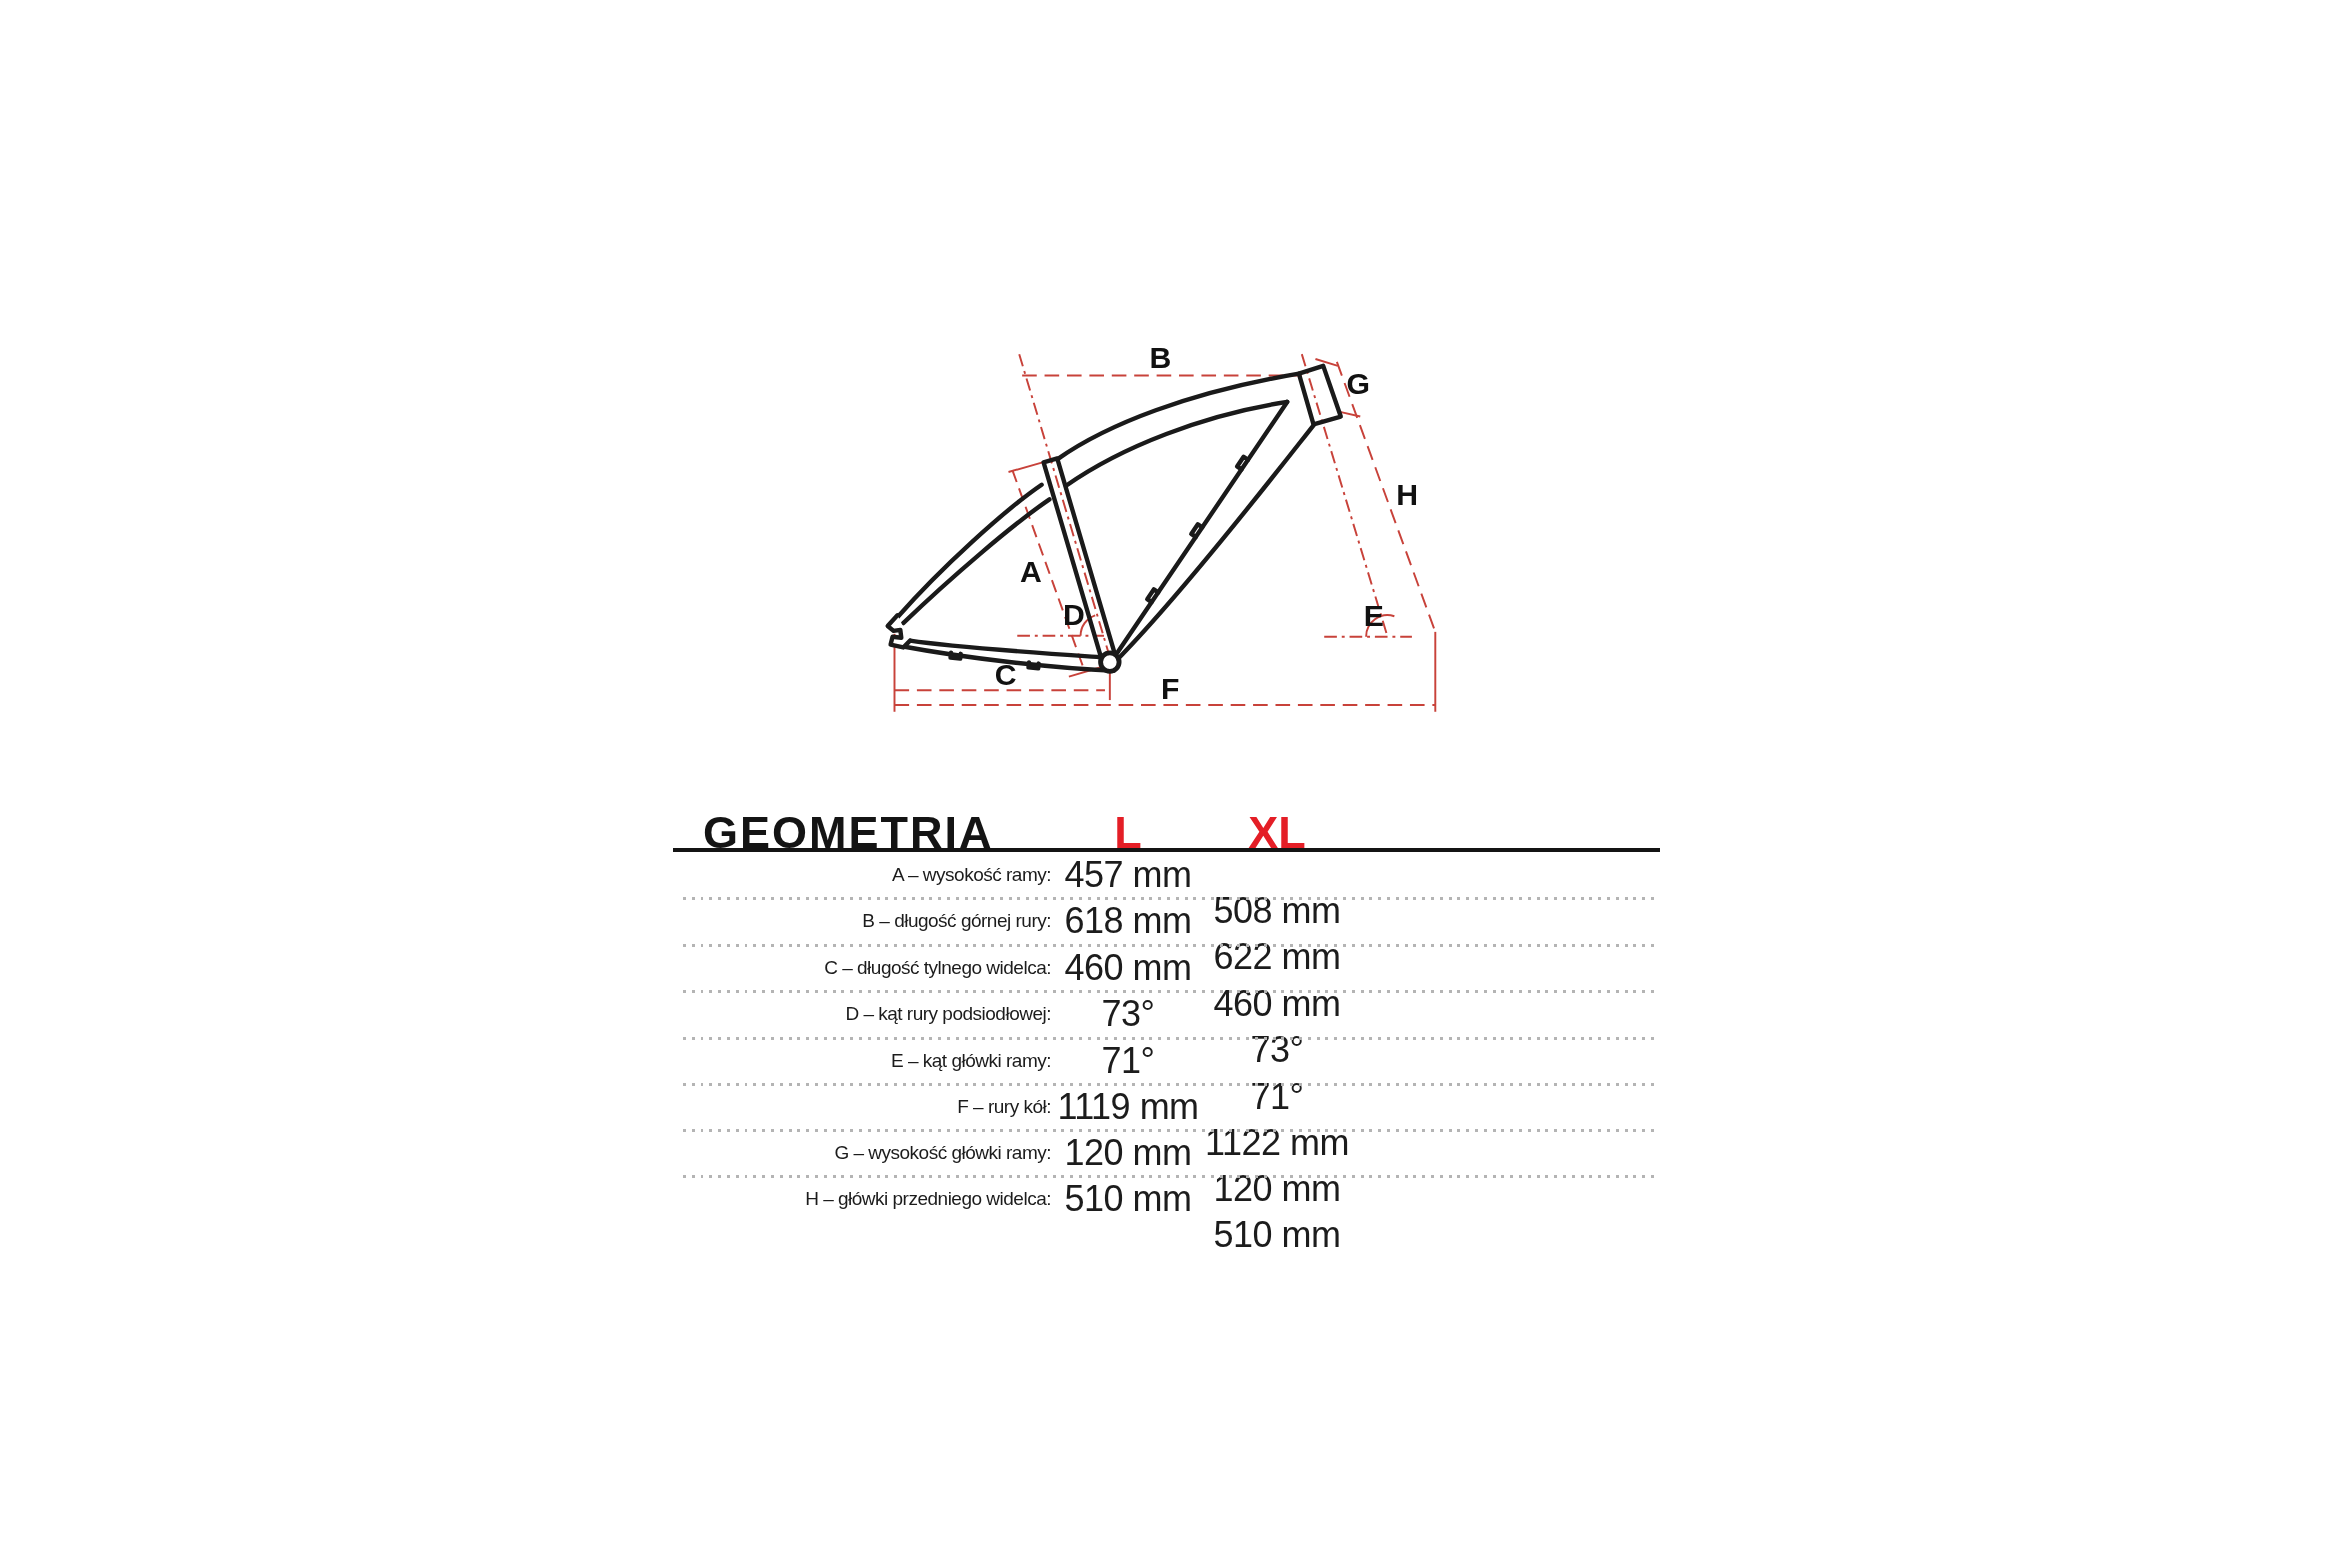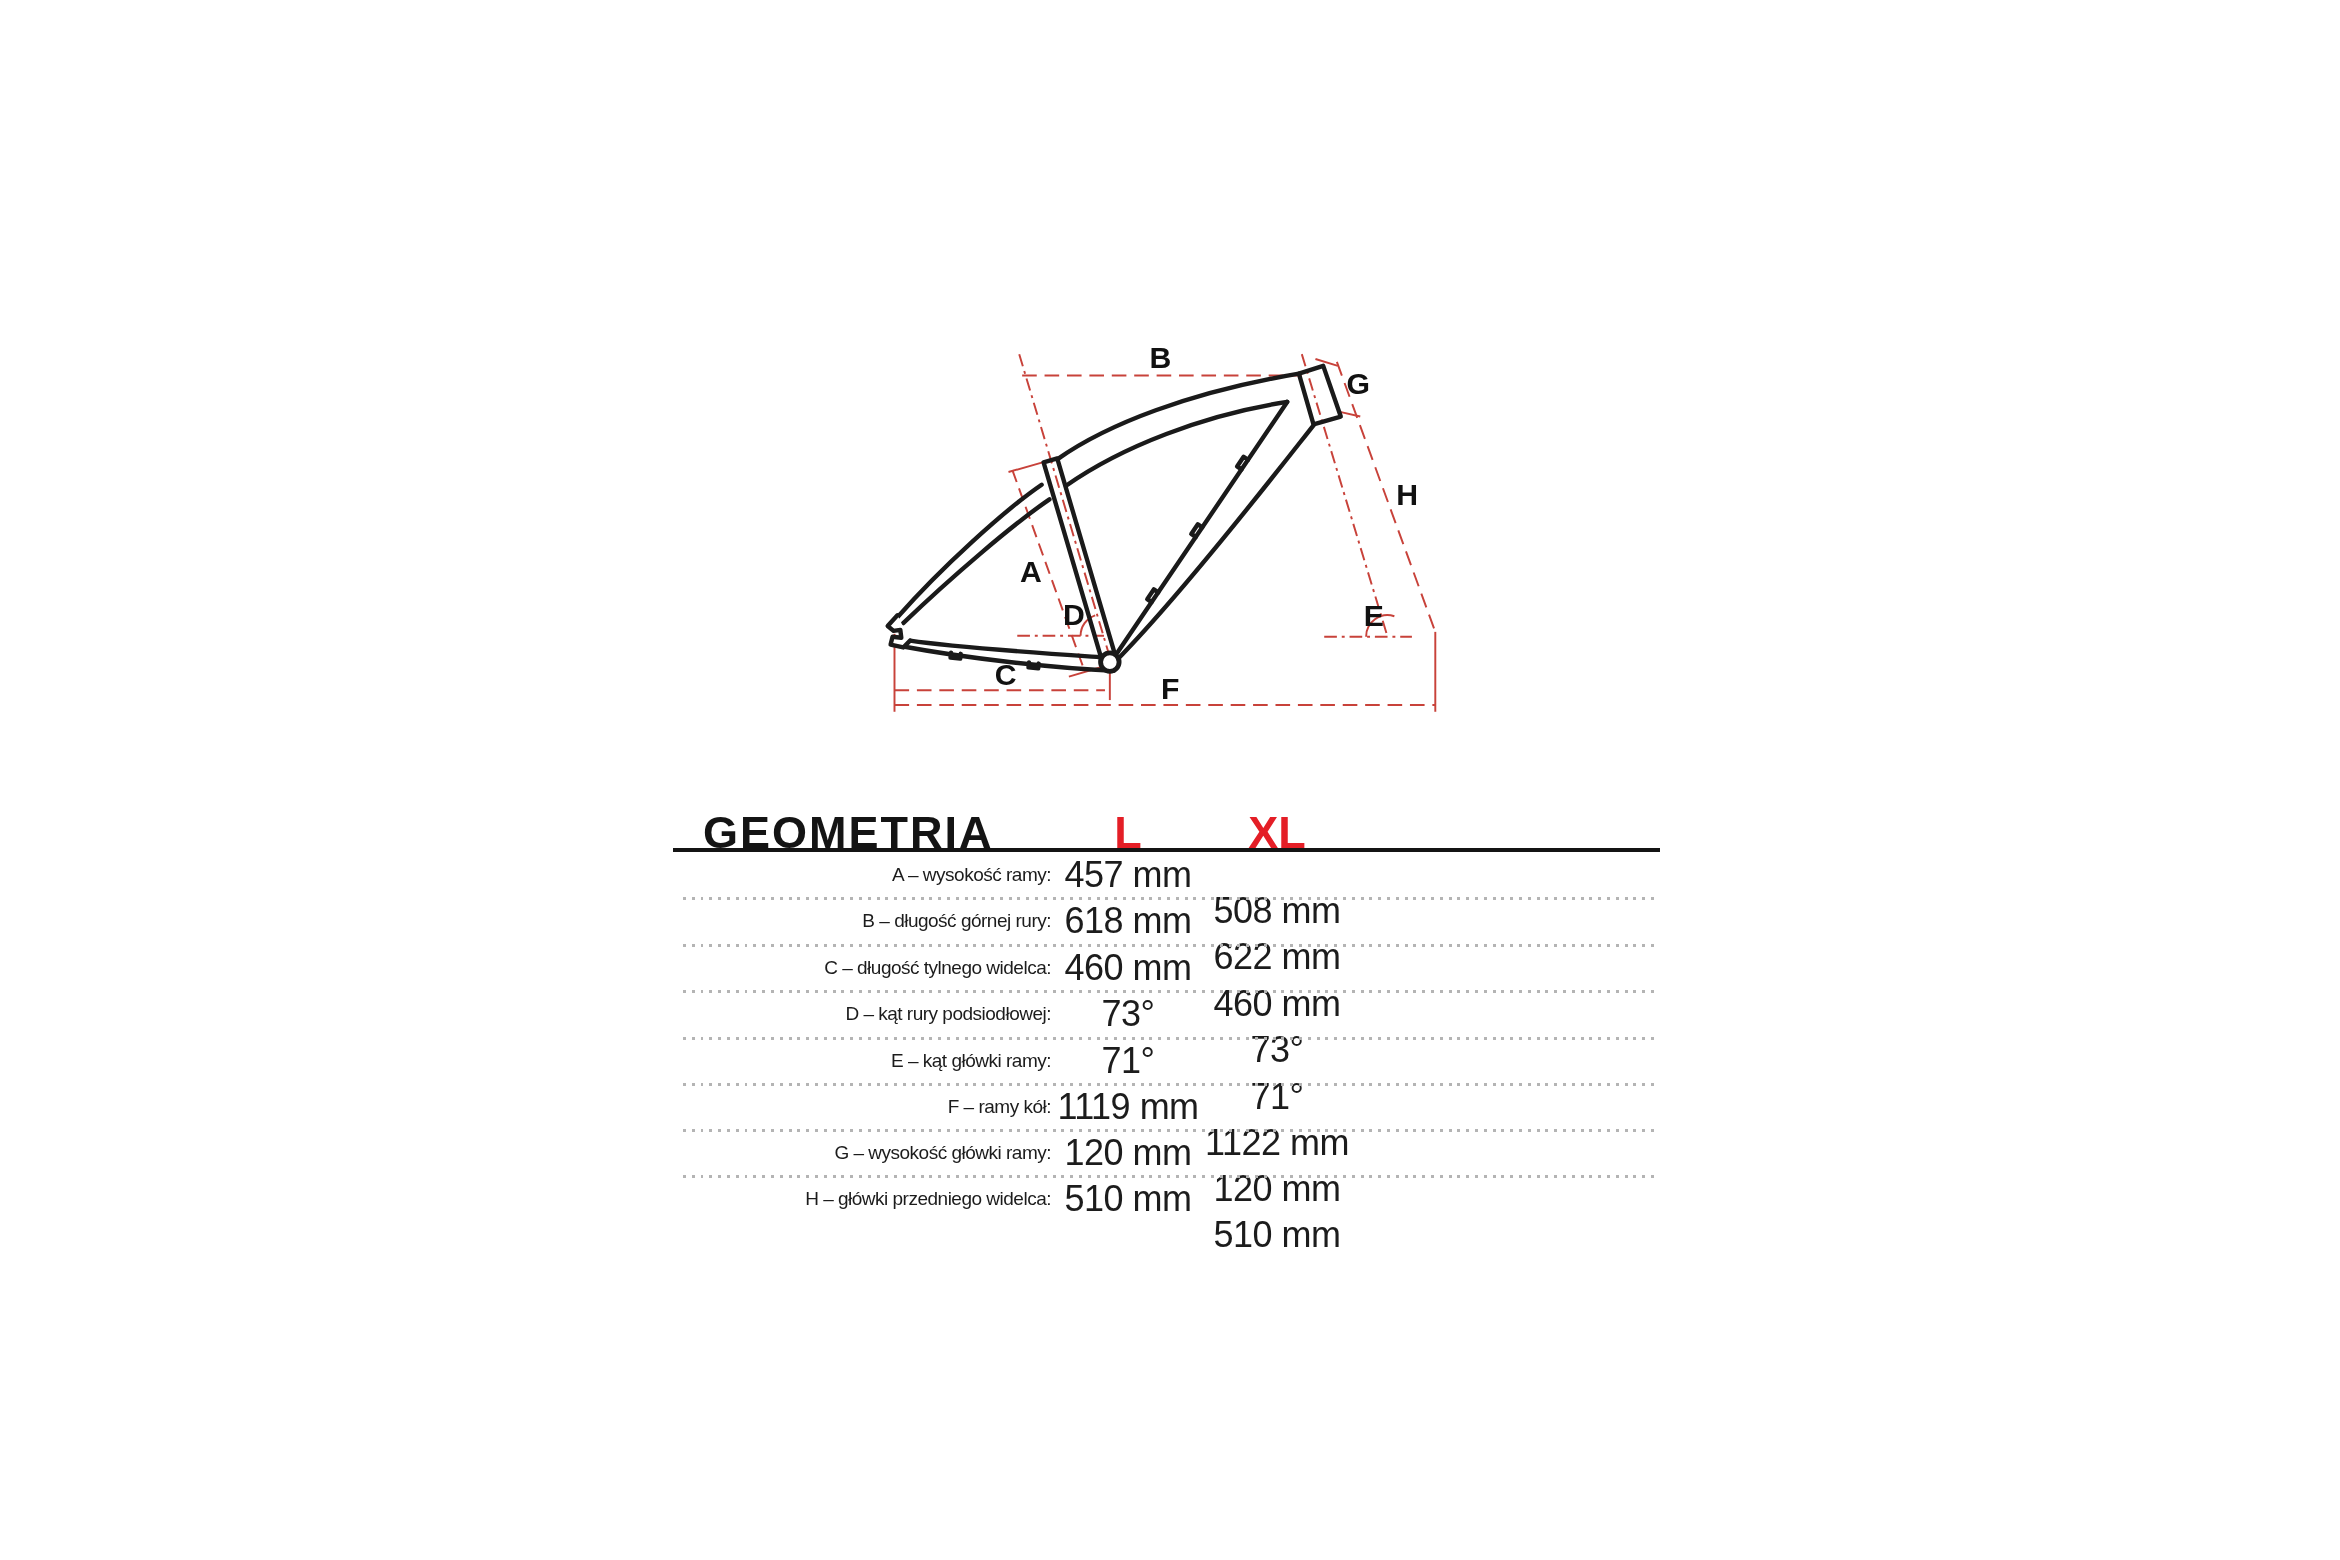--- a/index.html
+++ b/index.html
@@ -140,21 +140,21 @@
   <div class="t-sep" style="top:1037px"></div>
 
   <div class="t-row" style="top:1038px">
     <span class="lbl">E – kąt główki ramy:</span>
     <span class="val val-l">71°</span>
     <span class="val val-xl">71°</span>
   </div>
   <div class="t-sep" style="top:1083px"></div>
 
   <div class="t-row" style="top:1084px">
-    <span class="lbl">F – ramy kół:</span>
+    <span class="lbl">F – rury kół:</span>
     <span class="val val-l">1119 mm</span>
     <span class="val val-xl">1122 mm</span>
   </div>
   <div class="t-sep" style="top:1129px"></div>
 
   <div class="t-row" style="top:1130px">
     <span class="lbl">G – wysokość główki ramy:</span>
     <span class="val val-l">120 mm</span>
     <span class="val val-xl">120 mm</span>
   </div>

